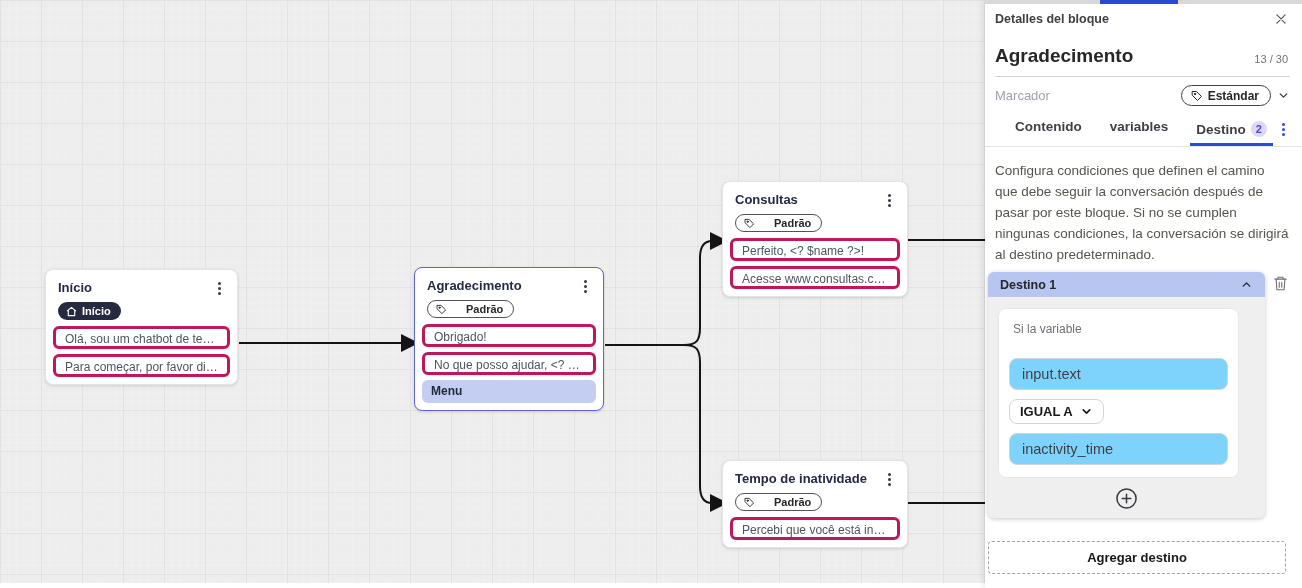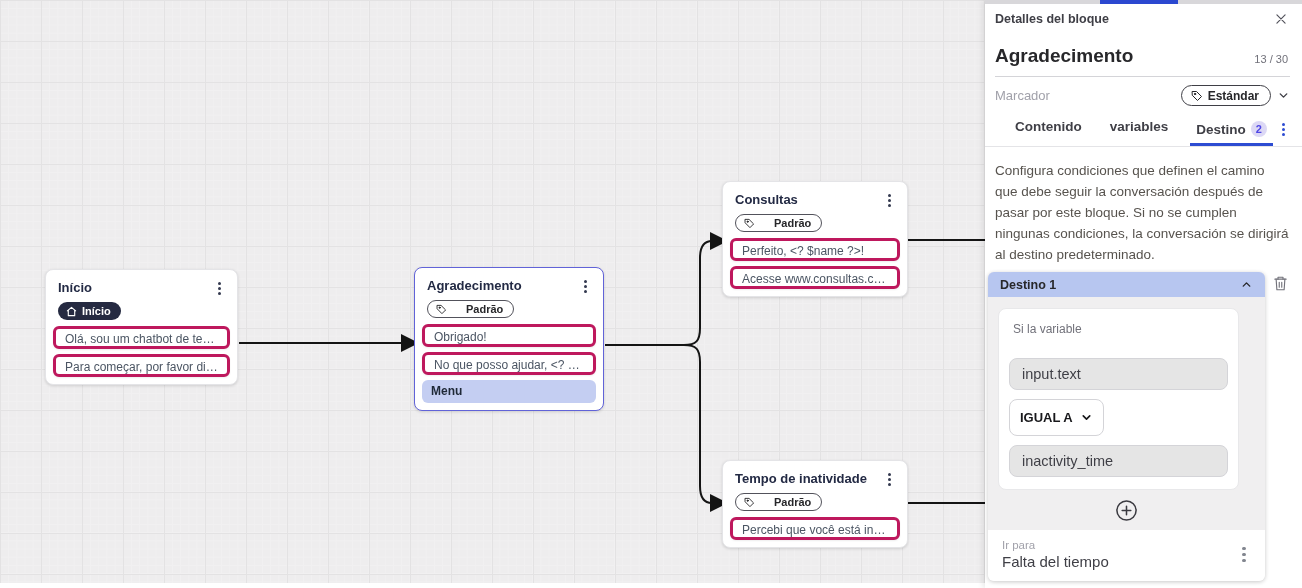--- a/index.html
+++ b/index.html
@@ -77,23 +77,23 @@
   .dest-card { width:277px; border-radius:6px; box-shadow:0 1px 4px rgba(0,0,0,.22); background:#f0eff0; }
   .dest-head { height:25px; background:#b7c6f0; border-radius:6px 6px 0 0; display:flex;
     justify-content:space-between; align-items:center; padding:0 12px; cursor:pointer; }
   .dest-head-title { font-size:12.5px; font-weight:700; color:#27272a; }
   .trash { position:absolute; right:14px; top:3px; cursor:pointer; color:#71717a; }
 
   .cond-card { margin:11px 26px 0 10px; background:#fff; border:1px solid #e8e8ea; border-radius:8px;
     padding:11px 10px 12px; }
   .field-label { font-size:12px; color:#71717a; margin:2px 0 22px 4px; }
   .text-input { width:100%; height:32px; border:1px solid #d4d4d8; border-radius:8px; padding:0 12px;
-    font-size:14.5px; color:#3f3f46; font-family:"Liberation Sans",sans-serif; background:#e5e5e5; outline:none; }
+    font-size:14.5px; color:#3f3f46; font-family:"Liberation Sans",sans-serif; background:#7dd3fc; outline:none; }
   .op-select { display:inline-flex; align-items:center; gap:7px; border:1px solid #d4d4d8; border-radius:8px;
-    height:37px; padding:0 10px; margin-top:9px; font-size:13px; font-weight:700; color:#18181b;
+    height:25px; padding:0 10px; margin-top:9px; font-size:13px; font-weight:700; color:#18181b;
     background:#fff; cursor:pointer; }
   .cond-card .text-input.second { margin-top:9px; }
 
   .plus-row { display:flex; justify-content:center; padding:9px 0 8px; }
   .plus-btn { cursor:pointer; color:#3a3a40; display:inline-flex; }
 
   .goto-row { background:#fff; border-radius:0 0 6px 6px; padding:9px 14px 11px; display:flex;
     justify-content:space-between; align-items:center; }
   .goto-label { font-size:11.5px; color:#a1a1aa; }
   .goto-value { font-size:15px; color:#3f3f46; margin-top:2px; }
@@ -286,31 +286,20 @@
 
       <div class="plus-row">
         <span class="plus-btn">
           <svg width="23" height="23" viewBox="0 0 24 24" fill="none" stroke="currentColor" stroke-width="1.6" stroke-linecap="round">
               <circle cx="12" cy="12" r="10"></circle>
               <path d="M12 7.5v9M7.5 12h9"></path>
             </svg>
         </span>
       </div>
 
-      <div class="goto-row">
-        <span>
-          <div class="goto-label">Ir para</div>
-          <div class="goto-value">Falta del tiempo</div>
-        </span>
-        <span class="kebab gray">
-            <i></i>
-            <i></i>
-            <i></i>
-          </span>
-      </div>
     </div>
 
     <span class="trash">
       <svg width="15" height="17" viewBox="0 0 24 26" fill="none" stroke="currentColor" stroke-width="1.8" stroke-linecap="round" stroke-linejoin="round">
           <path d="M3 6h18"></path>
           <path d="M8 6V3h8v3"></path>
           <path d="M5 6l1.2 17h11.6L19 6"></path>
           <path d="M10 11v8M14 11v8"></path>
         </svg>
     </span>

